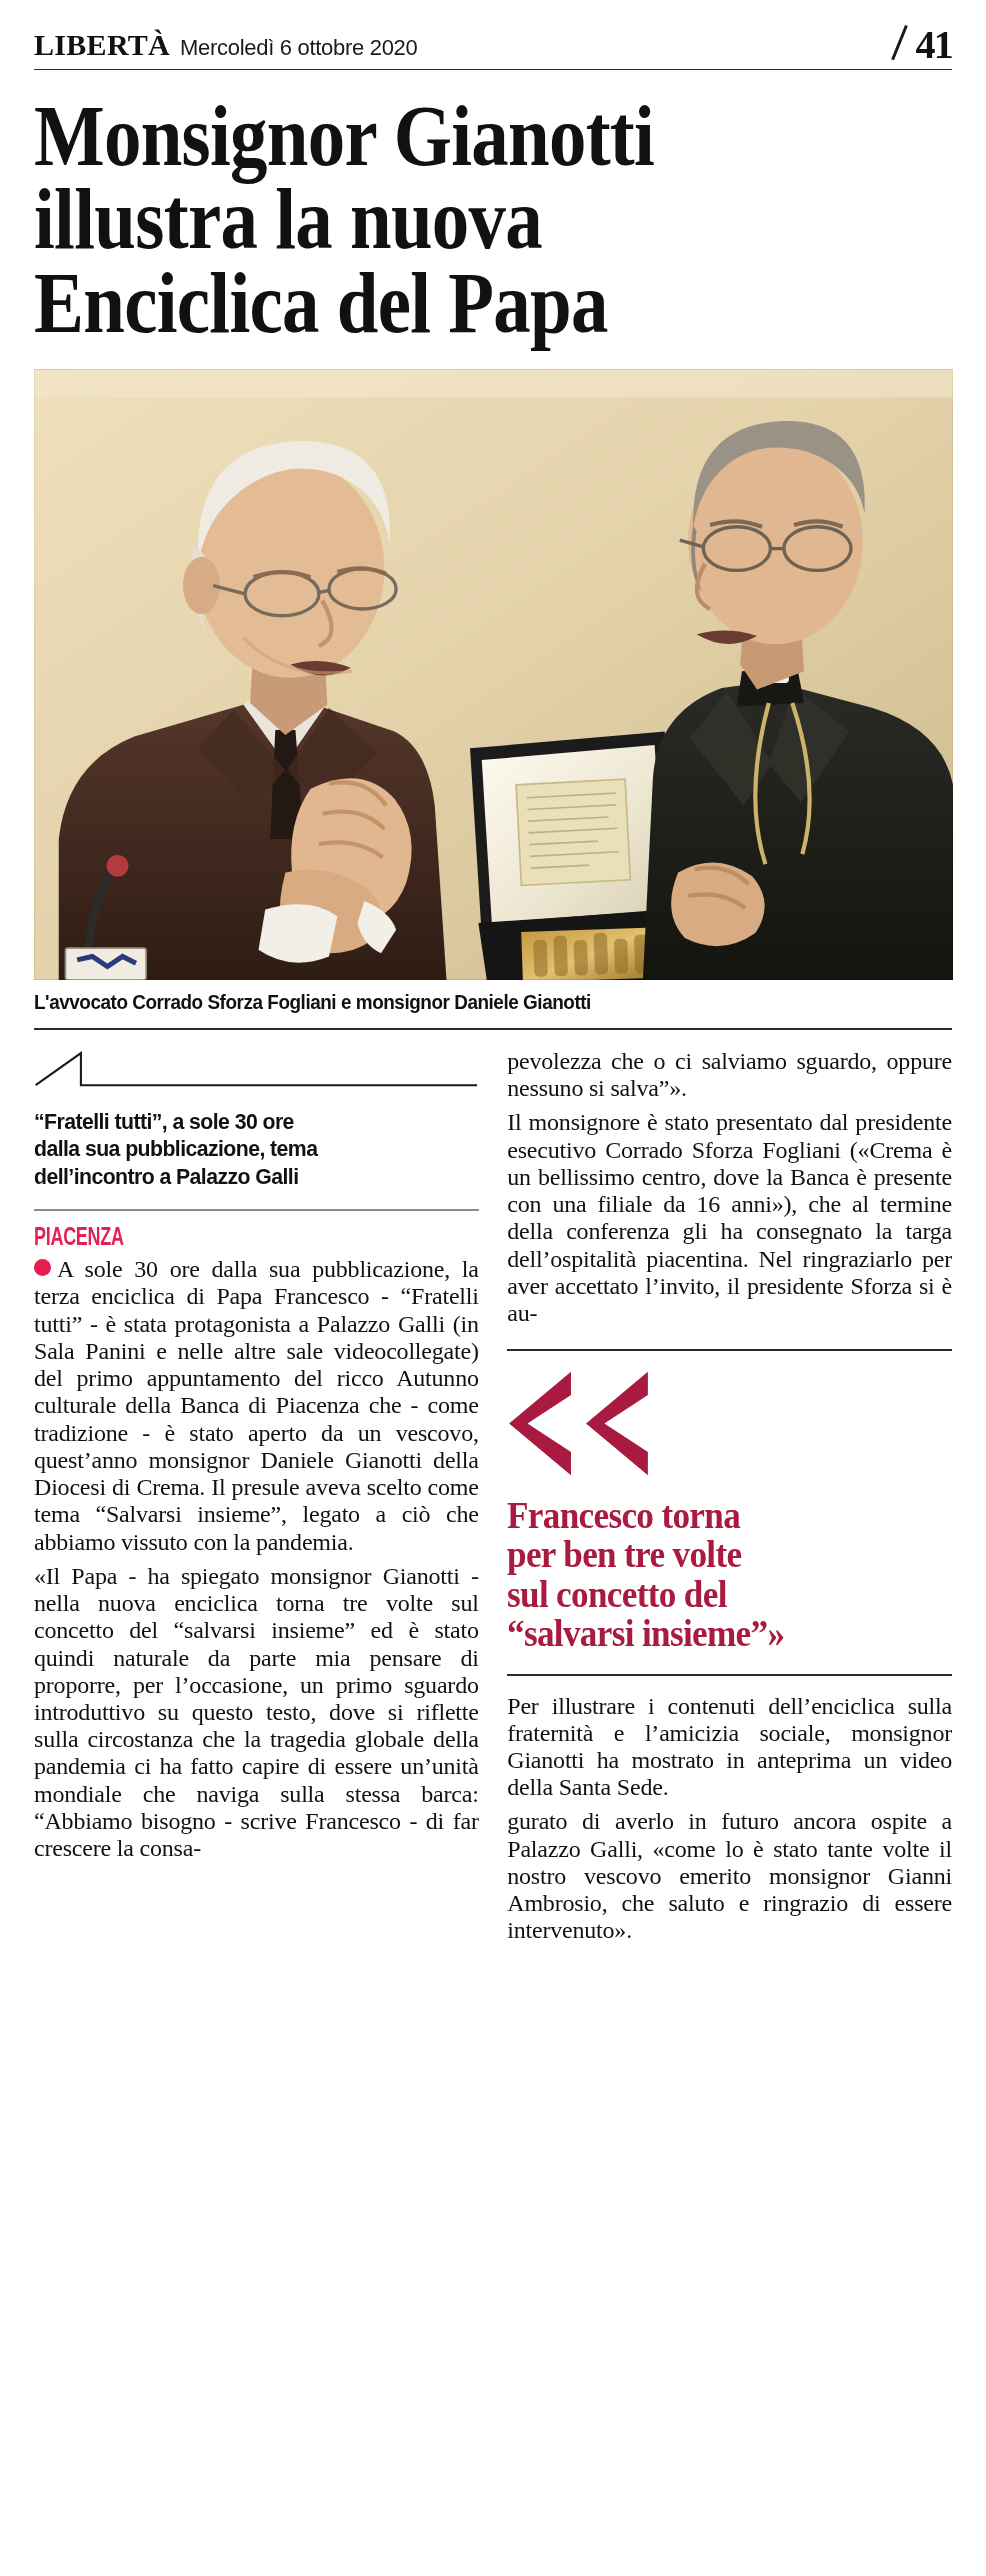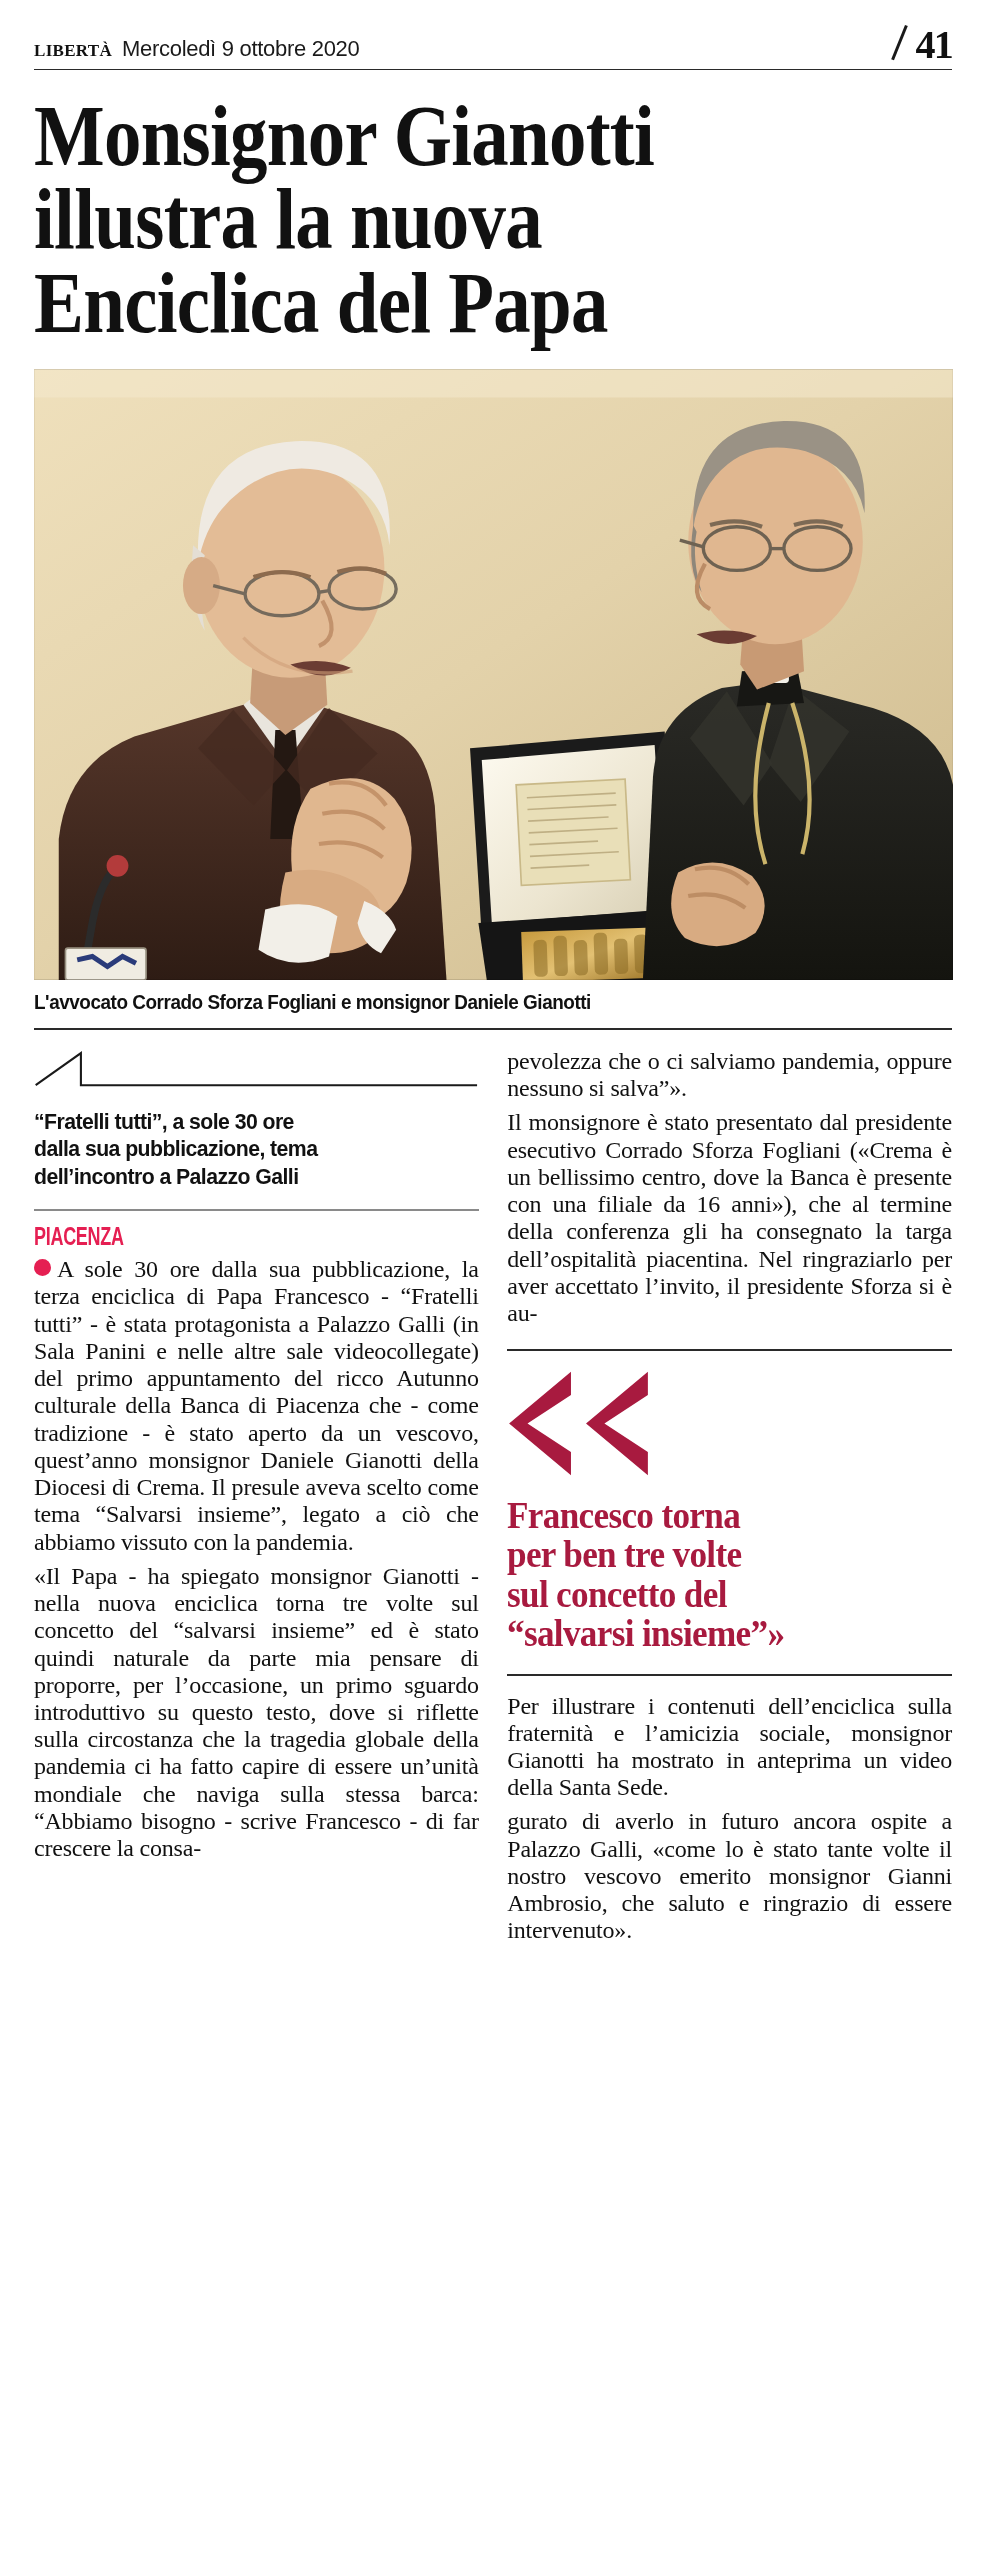--- a/index.html
+++ b/index.html
@@ -33,21 +33,21 @@
     padding-bottom: 5px;
   }
   .masthead-left {
     display: flex;
     align-items: baseline;
     gap: 10px;
   }
   .paper-name {
     font-family: "Liberation Serif", "DejaVu Serif", serif;
     font-weight: bold;
-    font-size: 17px;
+    font-size: 30px;
     letter-spacing: 0.3px;
     color: #111111;
   }
   .issue-date {
     font-family: "Liberation Sans", "DejaVu Sans", sans-serif;
     font-size: 22px;
     color: #1a1a1a;
     letter-spacing: -0.3px;
   }
   .masthead-right {
@@ -238,21 +238,21 @@
   }
 </style>
 </head>
 <body>
 
 <div class="page">
 
   <div class="masthead">
     <div class="masthead-left">
       <span class="paper-name">LIBERTÀ</span>
-      <span class="issue-date">Mercoledì 9 ottobre 2020</span>
+      <span class="issue-date">Mercoledì 6 ottobre 2020</span>
     </div>
     <div class="masthead-right">
       <span class="slash-mark"></span>
       <span class="page-number">41</span>
     </div>
   </div>
   <div class="rule-top"></div>
 
   <h1 class="headline">
     <span class="hl-line">Monsignor Gianotti</span>
@@ -442,21 +442,21 @@
         <p>
           <span class="lead-dot"></span><span>A sole 30 ore dalla sua pubblicazione, la terza enciclica di Papa Francesco - “Fratelli tutti” - è stata protagonista a Palazzo Galli (in Sala Panini e nelle altre sale videocollegate) del primo appuntamento del ricco Autunno culturale della Banca di Piacenza che - come tradizione - è stato aperto da un vescovo, quest’anno monsignor Daniele Gianotti della Diocesi di Crema. Il presule aveva scelto come tema “Salvarsi insieme”, legato a ciò che abbiamo vissuto con la pandemia.</span>
         </p>
         <p>«Il Papa - ha spiegato monsignor Gianotti - nella nuova enciclica torna tre volte sul concetto del “salvarsi insieme” ed è stato quindi naturale da parte mia pensare di proporre, per l’occasione, un primo sguardo introduttivo su questo testo, dove si riflette sulla circostanza che la tragedia globale della pandemia ci ha fatto capire di essere un’unità mondiale che naviga sulla stessa barca: “Abbiamo bisogno - scrive Francesco - di far crescere la consa-</p>
       </div>
     </div>
 
     <div class="col col-right">
 
       <div class="body-text top">
-        <p>pevolezza che o ci salviamo pandemia, oppure nessuno si salva”».</p>
+        <p>pevolezza che o ci salviamo sguardo, oppure nessuno si salva”».</p>
         <p>Il monsignore è stato presentato dal presidente esecutivo Corrado Sforza Fogliani («Crema è un bellissimo centro, dove la Banca è presente con una filiale da 16 anni»), che al termine della conferenza gli ha consegnato la targa dell’ospitalità piacentina. Nel ringraziarlo per aver accettato l’invito, il presidente Sforza si è au-</p>
       </div>
 
       <div class="pullquote-rule"></div>
 
       <div class="chevrons">
         <svg width="148" height="107" viewBox="0 0 176 128">
           <path d="M76 2 L76 30 L24 64 L76 98 L76 126 L2 64 Z" fill="#A81A3F"></path>
           <path d="M168 2 L168 30 L116 64 L168 98 L168 126 L94 64 Z" fill="#A81A3F"></path>
         </svg>

